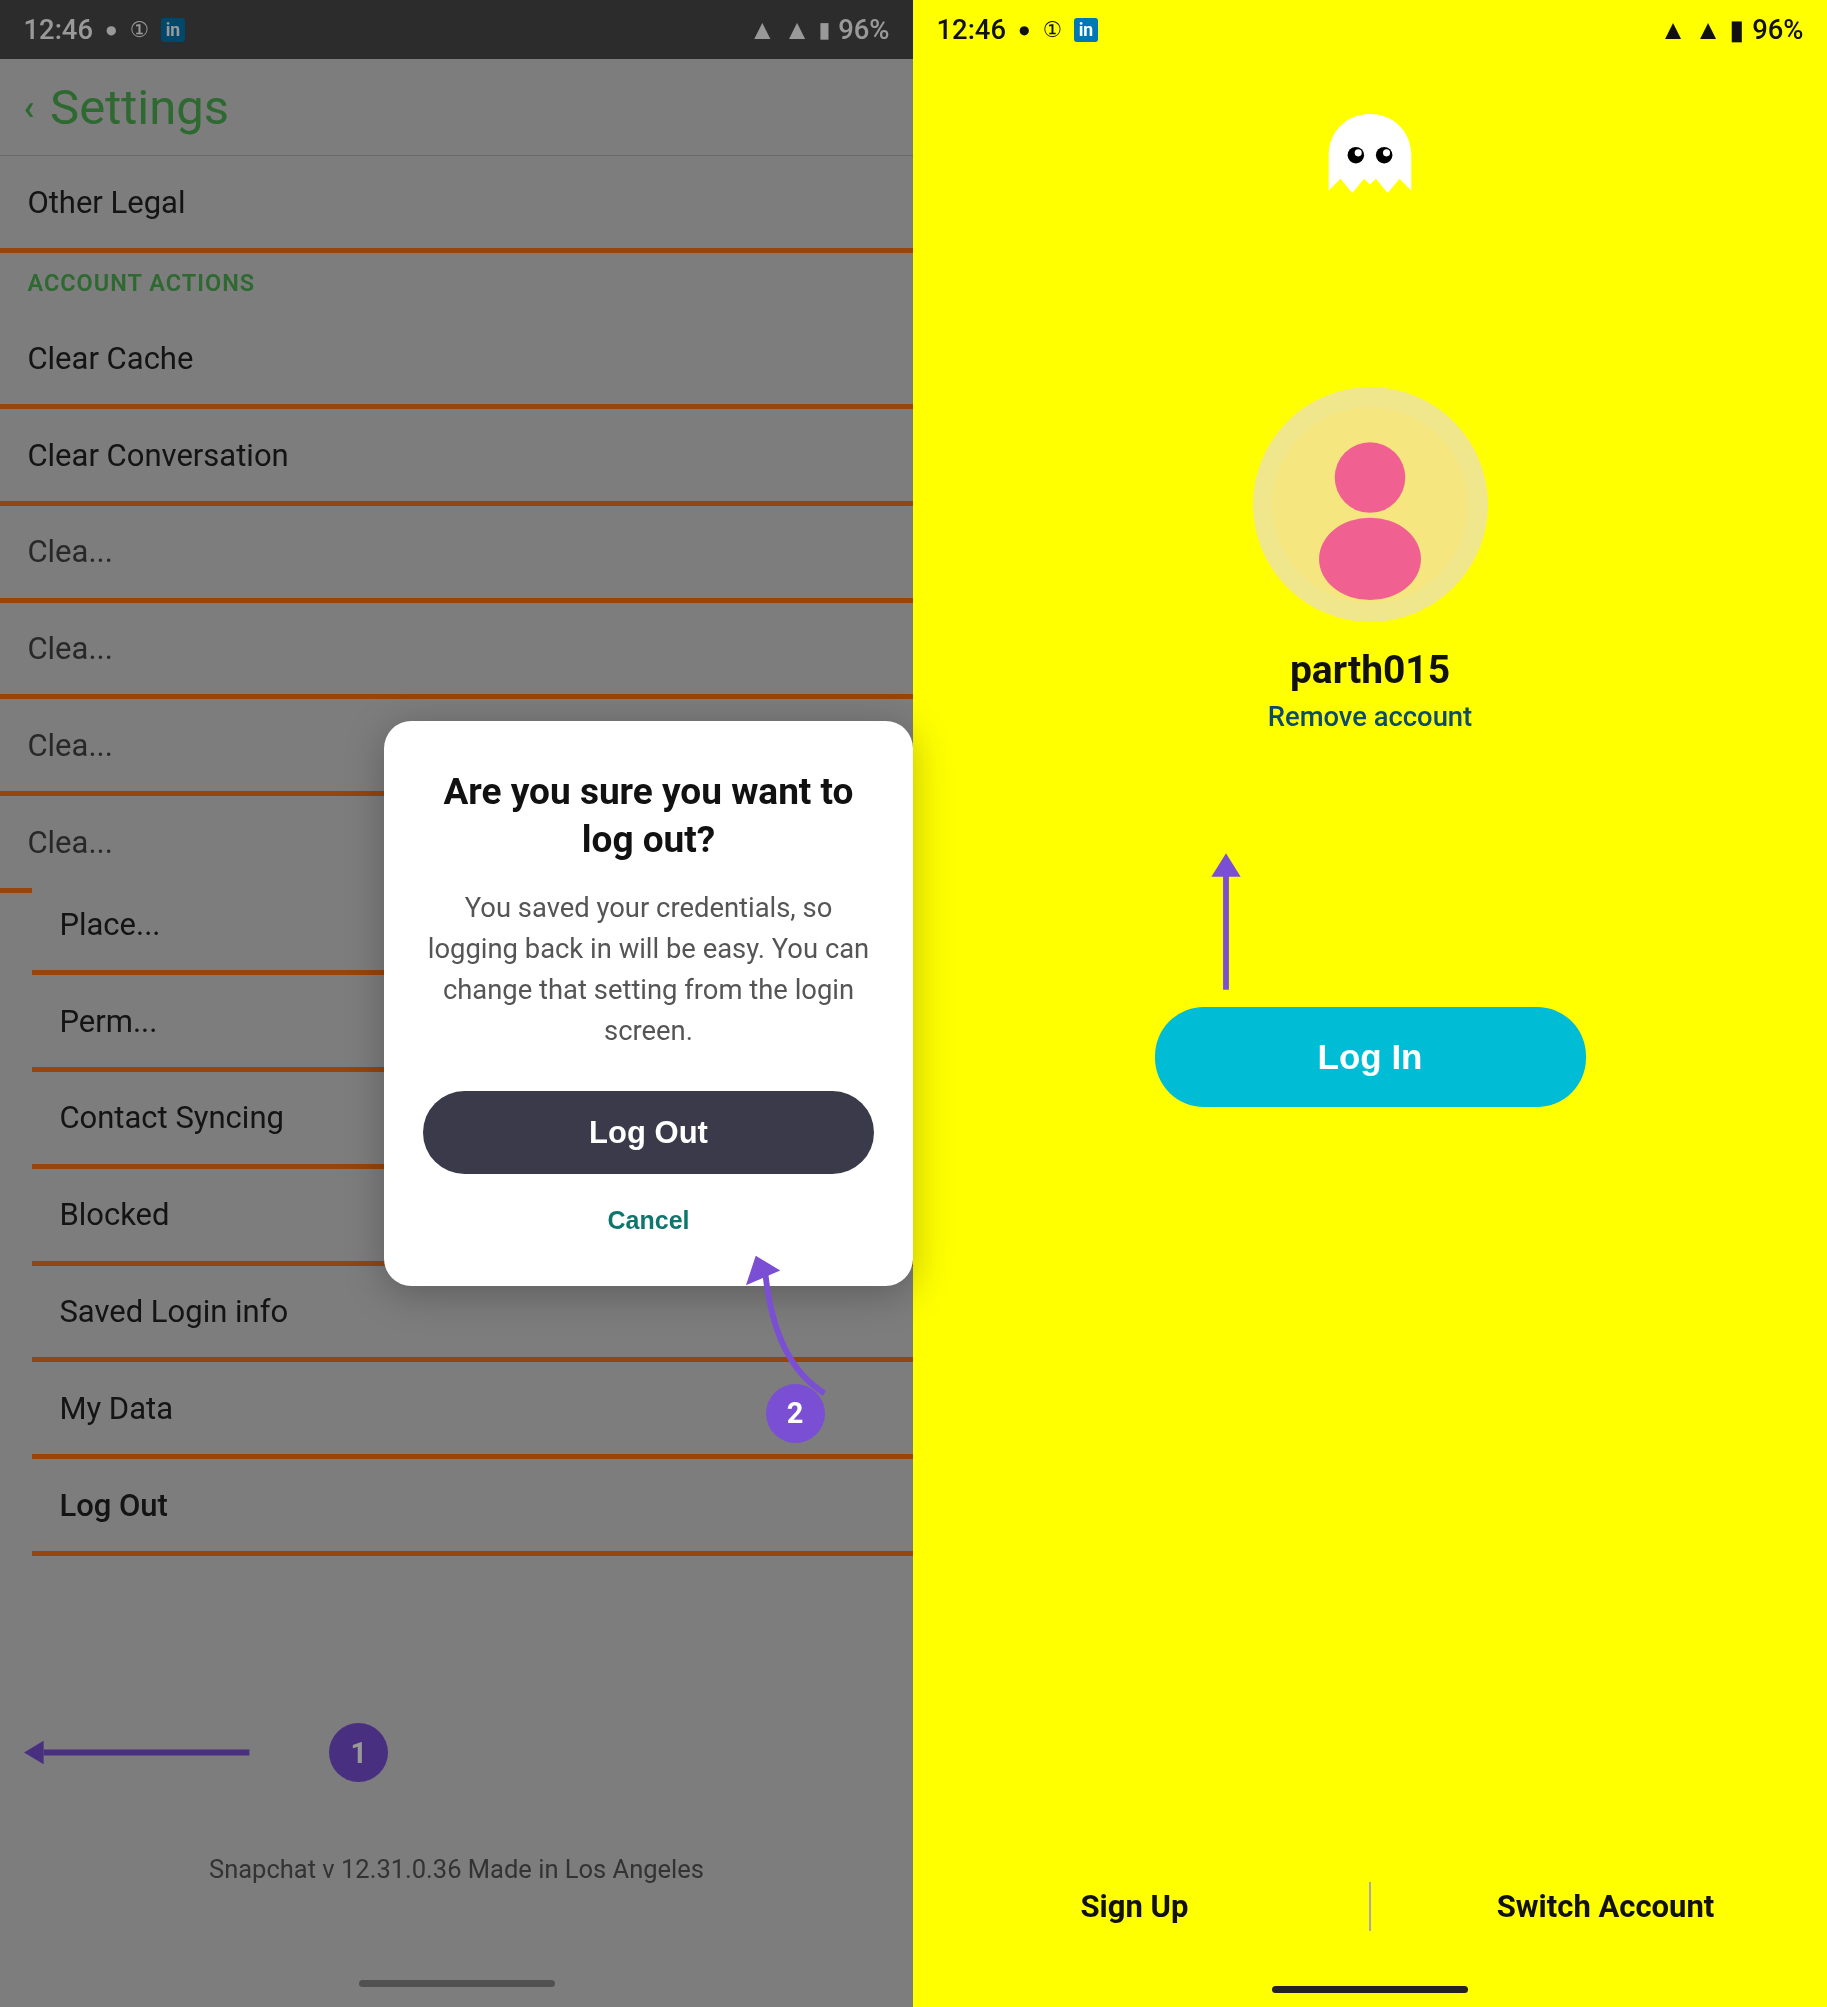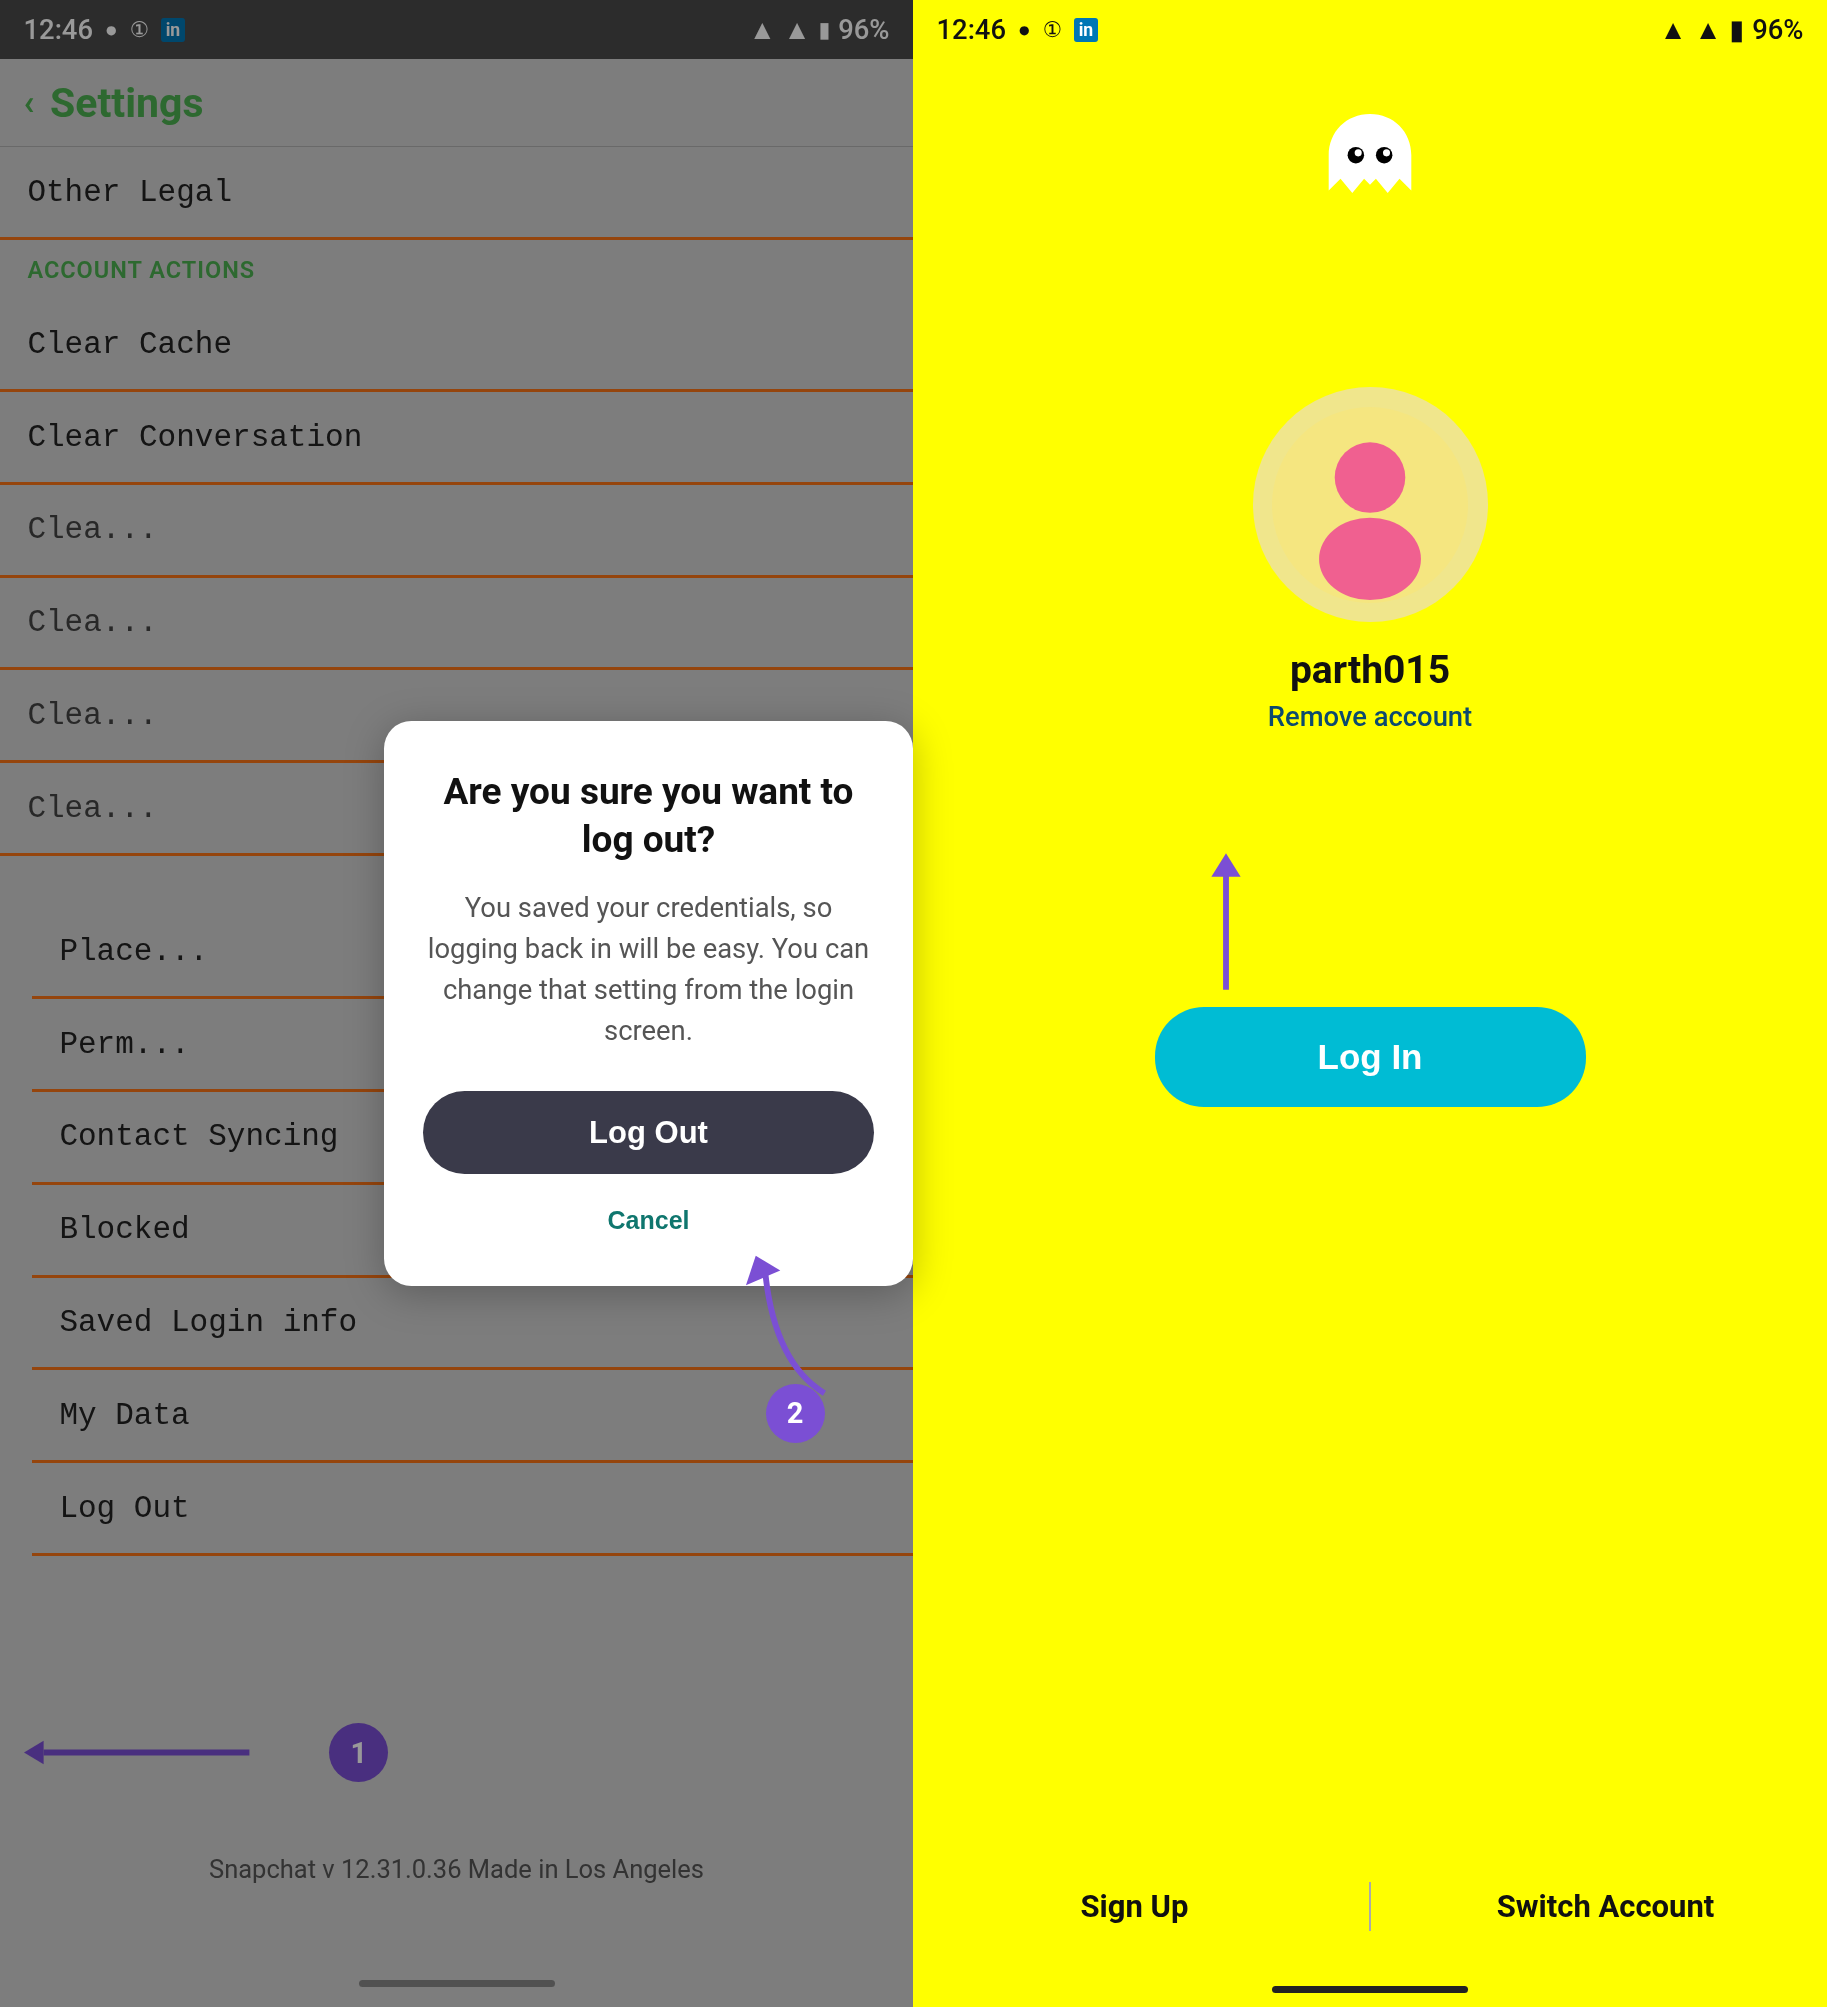--- a/index.html
+++ b/index.html
@@ -55,37 +55,36 @@
     }
 
     .back-arrow {
       color: #4CAF50;
       font-size: 35px;
       font-weight: bold;
     }
 
     .settings-title {
       color: #4CAF50;
-      font-size: 41px;
-      font-weight: 700;
+      font-size: 49px;
+      font-weight: 400;
     }
 
     .divider {
       height: 1px;
       background: #b0b0b0;
       margin: 0;
     }
 
     .menu-item {
       padding: 27.4px 27.4px;
       font-size: 31px;
       color: #222;
       background: #d0d0d0;
-      border-bottom: 3px solid #f97316;
-      font-family: Liberation Mono, monospace;
+      border-bottom: 5px solid #f97316;
     }
 
     .section-label {
       padding: 15.7px 27.4px;
       font-size: 23.5px;
       color: #4CAF50;
       background: #d0d0d0;
       font-weight: 600;
       letter-spacing: 1px;
     }

